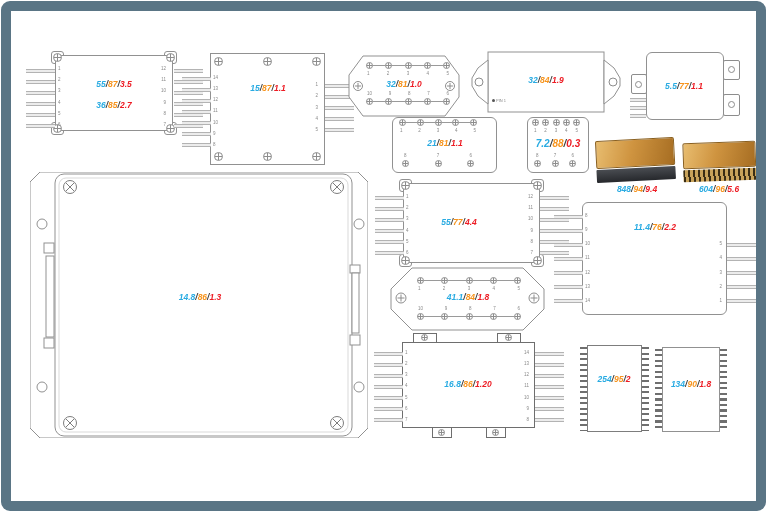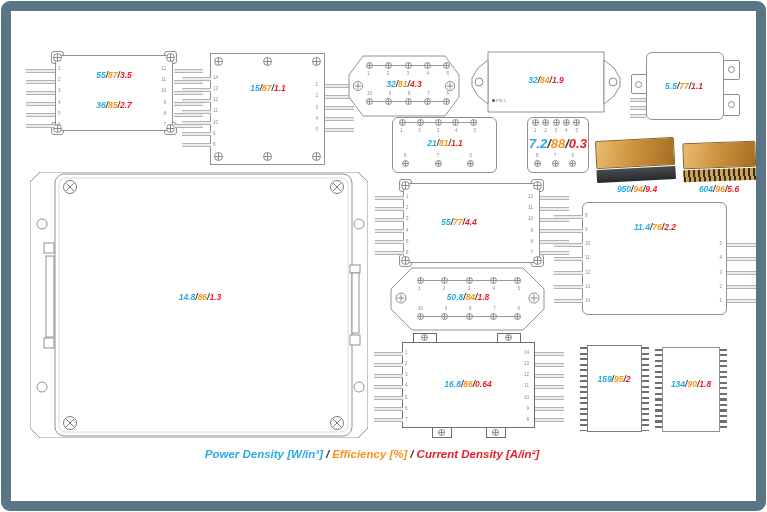--- a/index.html
+++ b/index.html
@@ -32,21 +32,21 @@
         background:linear-gradient(#9a9a9a,#9a9a9a) center/100% 1px no-repeat;}
   .pin{display:block;width:7px;height:7px;box-sizing:border-box;border:1px solid #8d8d8d;border-radius:50%;
        background-color:#fff;background-image:linear-gradient(#8d8d8d,#8d8d8d),linear-gradient(#8d8d8d,#8d8d8d);
        background-size:5px 1px,1px 5px;background-position:center;background-repeat:no-repeat;}
   .prnums{position:absolute;display:flex;justify-content:space-between;
           font-size:4.5px;line-height:5px;color:#8a8a8a;}
   .prnums span{display:block;}
 
   .lbl{position:absolute;transform:translate(-50%,-50%);white-space:nowrap;
        font-weight:bold;font-style:italic;font-size:8.5px;letter-spacing:0;}
-  .lbl.sm{font-size:13px;}
+  .lbl.sm{font-size:10px;}
   .p{color:var(--power,#29abe2);}
   .e{color:var(--efficiency,#f7941d);}
   .c{color:var(--current,#ed1c24);}
   .s{color:#3c3c3c;}
 
   .pin1{position:absolute;font-size:4px;color:#8a8a8a;white-space:nowrap;display:flex;align-items:center;gap:1px;}
   .pin1 .dot{width:3px;height:3px;border-radius:50%;background:#555;display:inline-block;}
 
   .tab{position:absolute;border:1px solid #6e6e6e;background:#fff;box-sizing:border-box;}
   .smtab{position:absolute;border:1px solid #8d8d8d;background:#fff;border-radius:2px;box-sizing:border-box;}
@@ -87,21 +87,21 @@
       <span>6</span>
     </div>
   <div class="pnums r" style="left:156px;top:66px;height:61px">
       <span>12</span>
       <span>11</span>
       <span>10</span>
       <span>9</span>
       <span>8</span>
       <span>7</span>
     </div>
-  <div class="lbl" style="left:114px;top:75px"><span class="p">55</span><span class="s">/</span><span class="e">87</span><span class="s">/</span><span class="c">3.5</span></div>
+  <div class="lbl" style="left:114px;top:84px"><span class="p">55</span><span class="s">/</span><span class="e">87</span><span class="s">/</span><span class="c">3.5</span></div>
   <div class="lbl" style="left:114px;top:105px"><span class="p">36</span><span class="s">/</span><span class="e">85</span><span class="s">/</span><span class="c">2.7</span></div>
 
   <div class="mod" style="left:210px;top:53px;width:115px;height:112px"></div>
   <div class="screw" style="left:214px;top:57px"></div>
   <div class="screw" style="left:263px;top:57px"></div>
   <div class="screw" style="left:312px;top:57px"></div>
   <div class="screw" style="left:214px;top:152px"></div>
   <div class="screw" style="left:263px;top:152px"></div>
   <div class="screw" style="left:312px;top:152px"></div>
   <div class="leads" style="left:182px;top:77px;height:70px;--pt:11px"></div>
@@ -140,21 +140,21 @@
       <span class="pin"></span>
       <span class="pin"></span>
   </div>
   <div class="prnums" style="left:367px;top:71px;width:82px">
       <span>1</span>
       <span>2</span>
       <span>3</span>
       <span>4</span>
       <span>5</span>
     </div>
-  <div class="lbl" style="left:404px;top:84px"><span class="p">32</span><span class="s">/</span><span class="e">81</span><span class="s">/</span><span class="c">4.3</span></div>
+  <div class="lbl" style="left:404px;top:84px"><span class="p">32</span><span class="s">/</span><span class="e">81</span><span class="s">/</span><span class="c">1.0</span></div>
   <div class="prnums" style="left:367px;top:91px;width:82px">
       <span>10</span>
       <span>9</span>
       <span>8</span>
       <span>7</span>
       <span>6</span>
     </div>
   <div class="prow" style="left:366px;top:98px;width:84px;height:7px">
     <span class="pin"></span>
       <span class="pin"></span>
@@ -237,21 +237,21 @@
   <div class="prow" style="left:534px;top:160px;width:42px;height:7px;background:none">
     <span class="pin"></span>
       <span class="pin"></span>
       <span class="pin"></span>
   </div>
 
   <div class="photo" style="left:596px;top:139px;width:79px;height:44px;transform:rotate(-3deg)">
     <div class="ptop"></div>
     <div class="pbase"></div>
   </div>
-  <div class="lbl" style="left:637px;top:189px"><span class="p">950</span><span class="s">/</span><span class="e">94</span><span class="s">/</span><span class="c">9.4</span></div>
+  <div class="lbl" style="left:637px;top:189px"><span class="p">848</span><span class="s">/</span><span class="e">94</span><span class="s">/</span><span class="c">9.4</span></div>
   <div class="photo" style="left:683px;top:142px;width:73px;height:40px;transform:rotate(-2deg)">
     <div class="ptop"></div>
     <div class="ppins"></div>
   </div>
   <div class="lbl" style="left:719px;top:189px"><span class="p">604</span><span class="s">/</span><span class="e">96</span><span class="s">/</span><span class="c">5.6</span></div>
 
   <svg class="svgmod" style="left:30px;top:172px" width="338" height="266" viewBox="0 0 338 266">
     <polygon points="10,0 328,0 338,10 338,256 328,266 10,266 0,256 0,10" fill="#fff" stroke="#919191"></polygon>
     <rect x="25" y="2" width="297" height="262" rx="9" fill="#fff" stroke="#919191"></rect>
     <rect x="29" y="6" width="289" height="254" rx="7" fill="none" stroke="#d9d9d9"></rect>
@@ -329,21 +329,21 @@
       <span class="pin"></span>
       <span class="pin"></span>
   </div>
   <div class="prnums" style="left:418px;top:286px;width:102px">
       <span>1</span>
       <span>2</span>
       <span>3</span>
       <span>4</span>
       <span>5</span>
     </div>
-  <div class="lbl" style="left:468px;top:297px"><span class="p">50.8</span><span class="s">/</span><span class="e">84</span><span class="s">/</span><span class="c">1.8</span></div>
+  <div class="lbl" style="left:468px;top:297px"><span class="p">41.1</span><span class="s">/</span><span class="e">84</span><span class="s">/</span><span class="c">1.8</span></div>
   <div class="prnums" style="left:418px;top:306px;width:102px">
       <span>10</span>
       <span>9</span>
       <span>8</span>
       <span>7</span>
       <span>6</span>
     </div>
   <div class="prow" style="left:417px;top:313px;width:104px;height:7px">
     <span class="pin"></span>
       <span class="pin"></span>
@@ -395,30 +395,27 @@
     </div>
   <div class="pnums r" style="left:519px;top:350px;height:72px">
       <span>14</span>
       <span>13</span>
       <span>12</span>
       <span>11</span>
       <span>10</span>
       <span>9</span>
       <span>8</span>
     </div>
-  <div class="lbl" style="left:468px;top:384px"><span class="p">16.8</span><span class="s">/</span><span class="e">86</span><span class="s">/</span><span class="c">0.64</span></div>
+  <div class="lbl" style="left:468px;top:384px"><span class="p">16.8</span><span class="s">/</span><span class="e">86</span><span class="s">/</span><span class="c">1.20</span></div>
 
   <div class="teeth" style="left:580px;top:347px;height:84px"></div>
   <div class="teeth" style="left:642px;top:347px;height:84px"></div>
   <div class="mod" style="left:587px;top:345px;width:55px;height:87px;border-color:#7d7d7d"></div>
-  <div class="lbl" style="left:614px;top:379px"><span class="p">159</span><span class="s">/</span><span class="e">95</span><span class="s">/</span><span class="c">2</span></div>
+  <div class="lbl" style="left:614px;top:379px"><span class="p">254</span><span class="s">/</span><span class="e">95</span><span class="s">/</span><span class="c">2</span></div>
 
   <div class="teeth" style="left:655px;top:349px;height:82px"></div>
   <div class="teeth" style="left:720px;top:349px;height:82px"></div>
   <div class="mod" style="left:662px;top:347px;width:58px;height:85px"></div>
   <div class="lbl" style="left:691px;top:384px"><span class="p">134</span><span class="s">/</span><span class="e">90</span><span class="s">/</span><span class="c">1.8</span></div>
 
-  <div class="legend" style="left:372px;top:454px">
-    <span class="p">Power Density [W/in³]</span><span class="s lsep">/</span><span class="e">Efficiency [%]</span><span class="s lsep">/</span><span class="c">Current Density [A/in²]</span>
-  </div>
 
   <div class="frame"></div>
 </div>
 
 </body></html>

